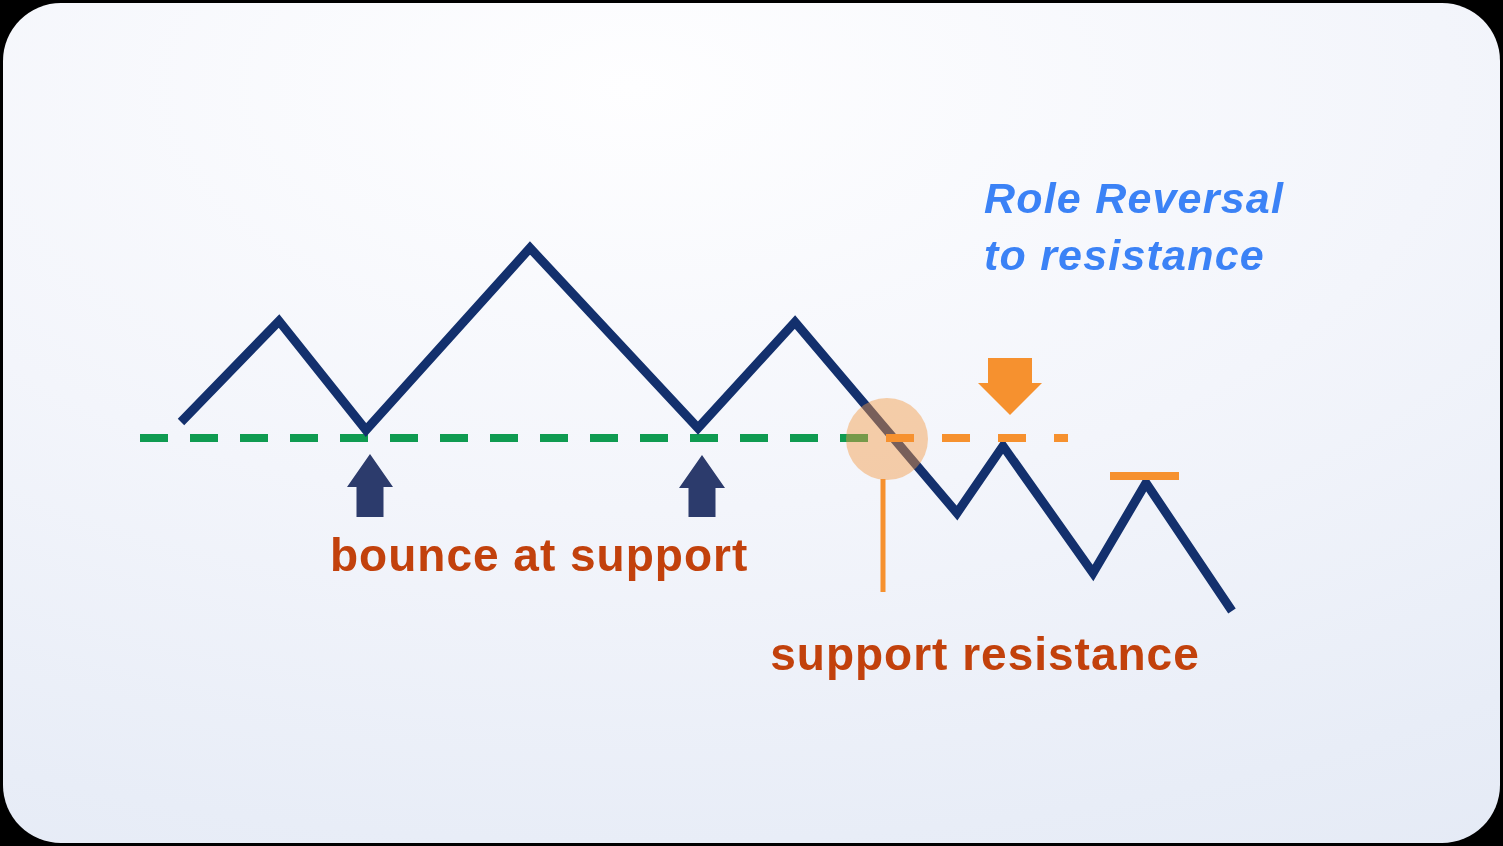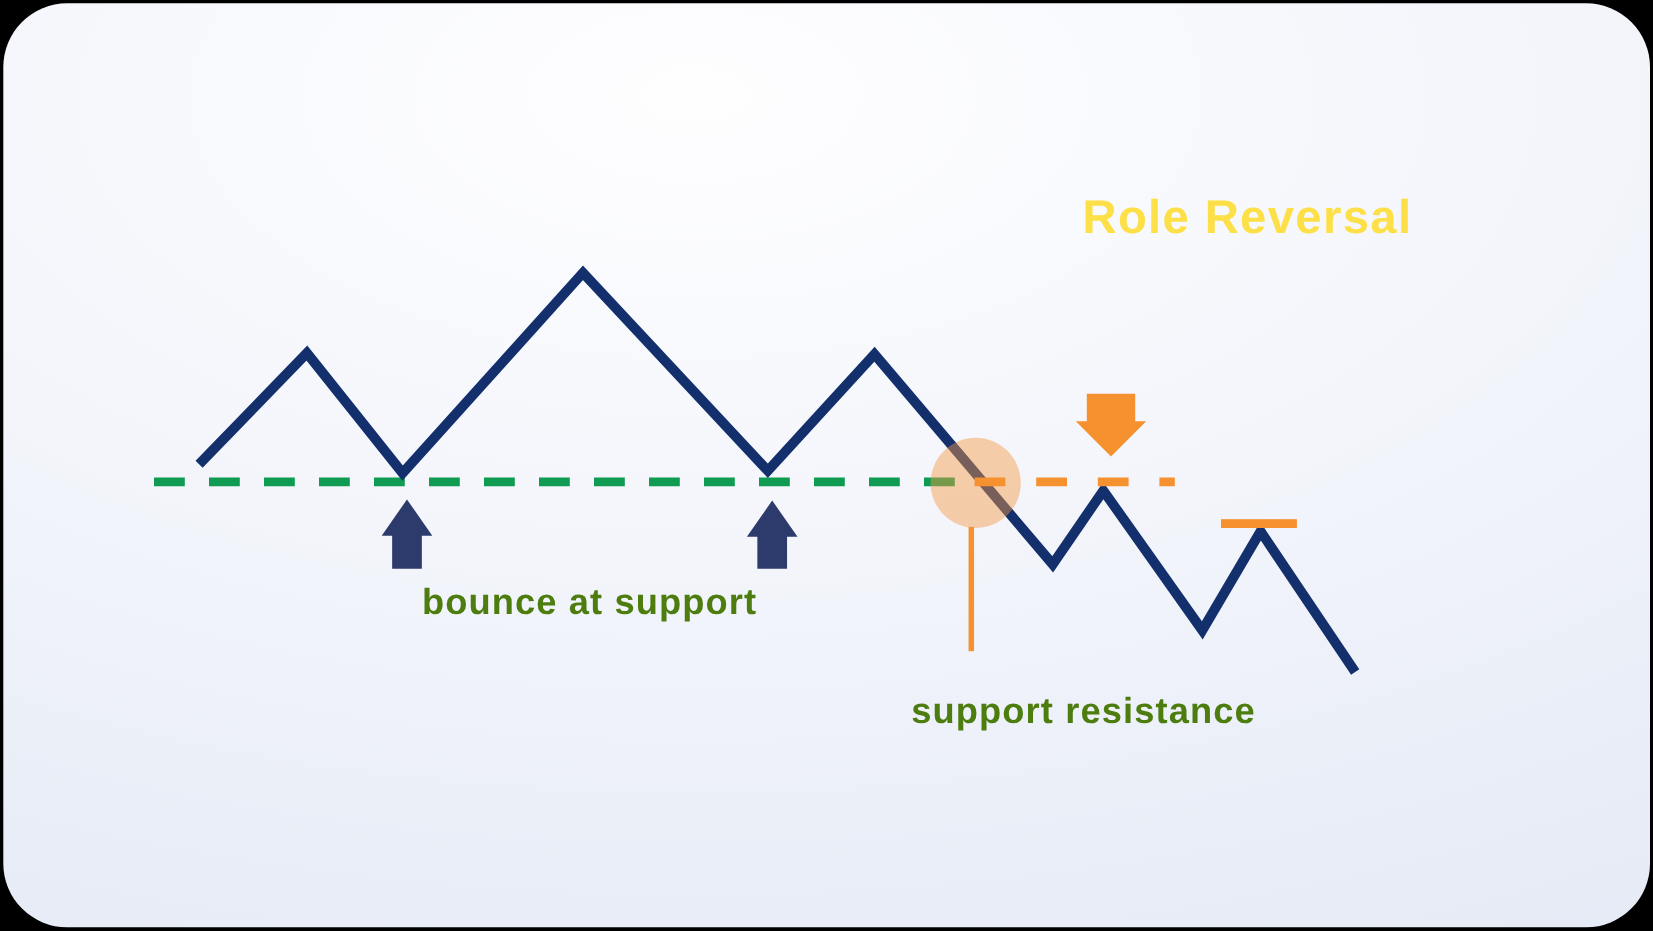--- a/index.html
+++ b/index.html
@@ -12,29 +12,30 @@
   }
   .panel{
     position:absolute;left:3px;top:3px;right:3px;bottom:3px;
     border-radius:58px;
     background:
       radial-gradient(130% 120% at 42% 10%, #fefeff 0%, #f3f5fb 42%, #e8edf7 75%, #e2e8f4 100%);
   }
   #diagram-svg{position:absolute;left:0;top:0;}
   .title-block{
     position:absolute;left:984px;top:170px;
-    color:#fde047;
+    color:#3b82f6;
     font-size:43px;line-height:57px;
     font-weight:600;letter-spacing:1.2px;
     white-space:nowrap;
+    font-style:italic;
   }
   .label{
     position:absolute;
-    color:#4d7c0f;
-    font-size:33px;font-weight:600;letter-spacing:1px;
+    color:#c2410c;
+    font-size:46px;font-weight:600;letter-spacing:1px;
     text-align:center;white-space:nowrap;
   }
   .label.bounce{left:330px;top:528px;width:412px;}
   .label.breakdown{left:735px;top:627px;width:500px;}
 </style>
 </head>
 <body>
 
 <div class="panel"></div>
 
@@ -45,16 +46,17 @@
     <line x1="886" y1="438" x2="1068" y2="438" stroke="#f6912f" stroke-width="8" stroke-dasharray="28 28"></line>
     <line x1="883" y1="479" x2="883" y2="592" stroke="#f6912f" stroke-width="5"></line>
     <rect x="1110" y="472" width="69" height="8" fill="#f6912f"></rect>
     <polygon points="370,454 393,487 383.5,487 383.5,517 356.5,517 356.5,487 347,487" fill="#2c3b6c"></polygon>
     <polygon points="702,455 725,488 715.5,488 715.5,517 688.5,517 688.5,488 679,488" fill="#2c3b6c"></polygon>
     <polygon points="1010,415 978,383 988,383 988,358 1032,358 1032,383 1042,383" fill="#f6912f"></polygon>
   </svg>
 
 <div class="title-block">
   <div>Role Reversal</div>
+  <div>to resistance</div>
 </div>
 
 <div class="label bounce">bounce at support</div>
 <div class="label breakdown">support resistance</div>
 
 </body></html>

